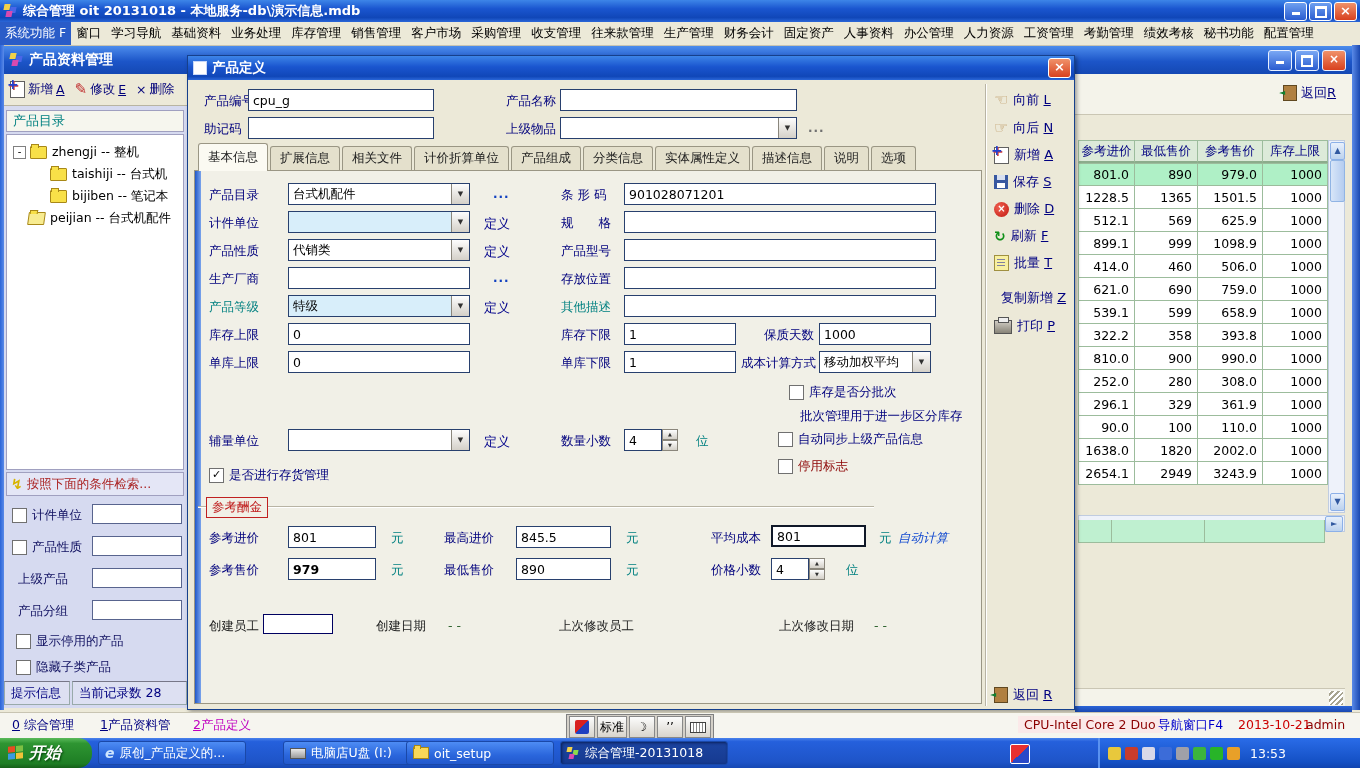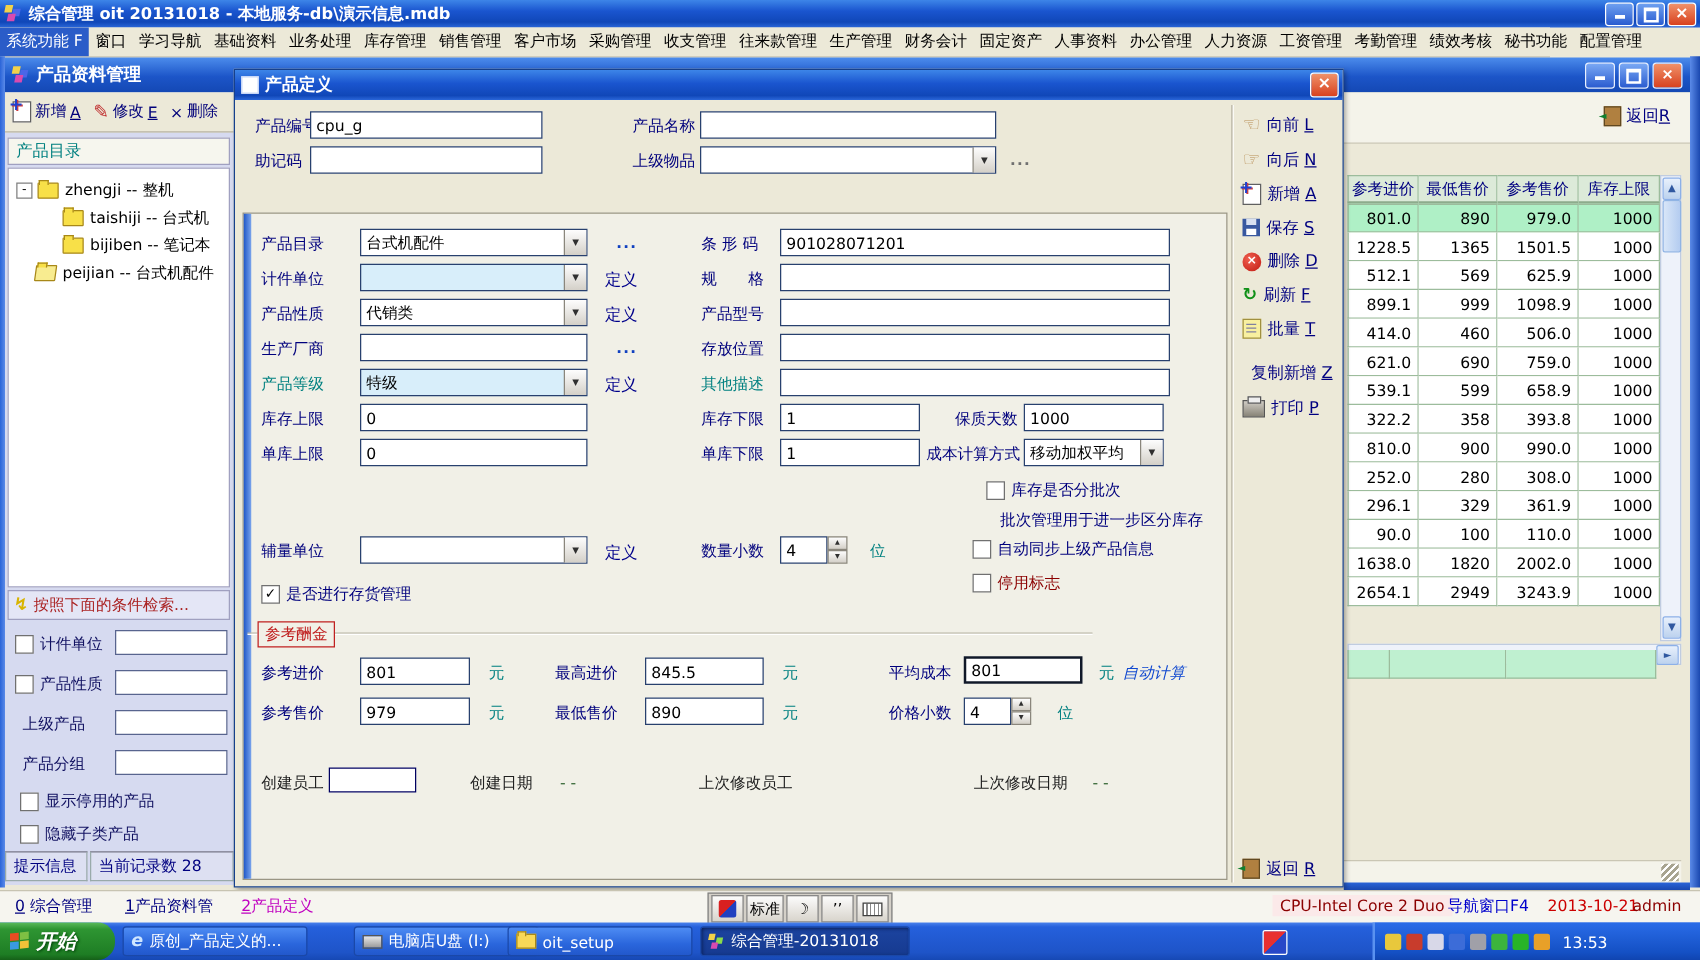--- a/index.html
+++ b/index.html
@@ -481,20 +481,32 @@
 
     <span class="lbl" style="left:16px;top:65px;">助记码</span>
     <div class="inp" style="left:60px;top:61px;width:186px;"></div>
     <span class="lbl" style="left:318px;top:65px;">上级物品</span>
     <div class="combo" style="left:372px;top:61px;width:237px;">
       <span class="val"></span>
       <span class="drop">▼</span>
     </div>
     <span class="dots" style="left:620px;top:65px;color:#707070;">...</span>
 
+    <div class="tabs" id="dlg-tabs">
+        <span class="tab active">基本信息</span>
+        <span class="tab">扩展信息</span>
+        <span class="tab">相关文件</span>
+        <span class="tab">计价折算单位</span>
+        <span class="tab">产品组成</span>
+        <span class="tab">分类信息</span>
+        <span class="tab">实体属性定义</span>
+        <span class="tab">描述信息</span>
+        <span class="tab">说明</span>
+        <span class="tab">选项</span>
+      </div>
     <div class="tabpage">
         <div class="bluestrip"></div>
       </div>
 
     <span class="lbl" style="left:21px;top:271px;">库存上限</span>
     <div class="inp" style="left:100px;top:267px;width:182px;">0</div>
     <span class="lbl" style="left:373px;top:271px;">库存下限</span>
     <div class="inp" style="left:436px;top:267px;width:112px;">1</div>
     <span class="lbl" style="left:576px;top:271px;">保质天数</span>
     <div class="inp" style="left:631px;top:267px;width:112px;">1000</div>
@@ -551,21 +563,21 @@
     <span class="lbl teal" style="left:203px;top:474px;">元</span>
     <span class="lbl" style="left:256px;top:474px;">最高进价</span>
     <div class="inp" style="left:328px;top:470px;width:95px;">845.5</div>
     <span class="lbl teal" style="left:438px;top:474px;">元</span>
     <span class="lbl" style="left:523px;top:474px;">平均成本</span>
     <div class="inp" style="left:583px;top:469px;width:95px;border:2px solid #101828;">801</div>
     <span class="lbl teal" style="left:691px;top:474px;">元</span>
     <span class="autocalc" style="left:710px;top:474px;">自动计算</span>
 
     <span class="lbl" style="left:21px;top:506px;">参考售价</span>
-    <div class="inp" style="left:100px;top:502px;width:88px;">979</div>
+    <div class="inp" style="left:100px;top:502px;width:88px;font-weight:bold;">979</div>
     <span class="lbl teal" style="left:203px;top:506px;">元</span>
     <span class="lbl" style="left:256px;top:506px;">最低售价</span>
     <div class="inp" style="left:328px;top:502px;width:95px;">890</div>
     <span class="lbl teal" style="left:438px;top:506px;">元</span>
     <span class="lbl" style="left:523px;top:506px;">价格小数</span>
     <div class="spin" style="left:583px;top:502px;">
       <span class="sval">4</span>
       <span class="sbuttons">
           <div>▲</div>
           <div>▼</div>

